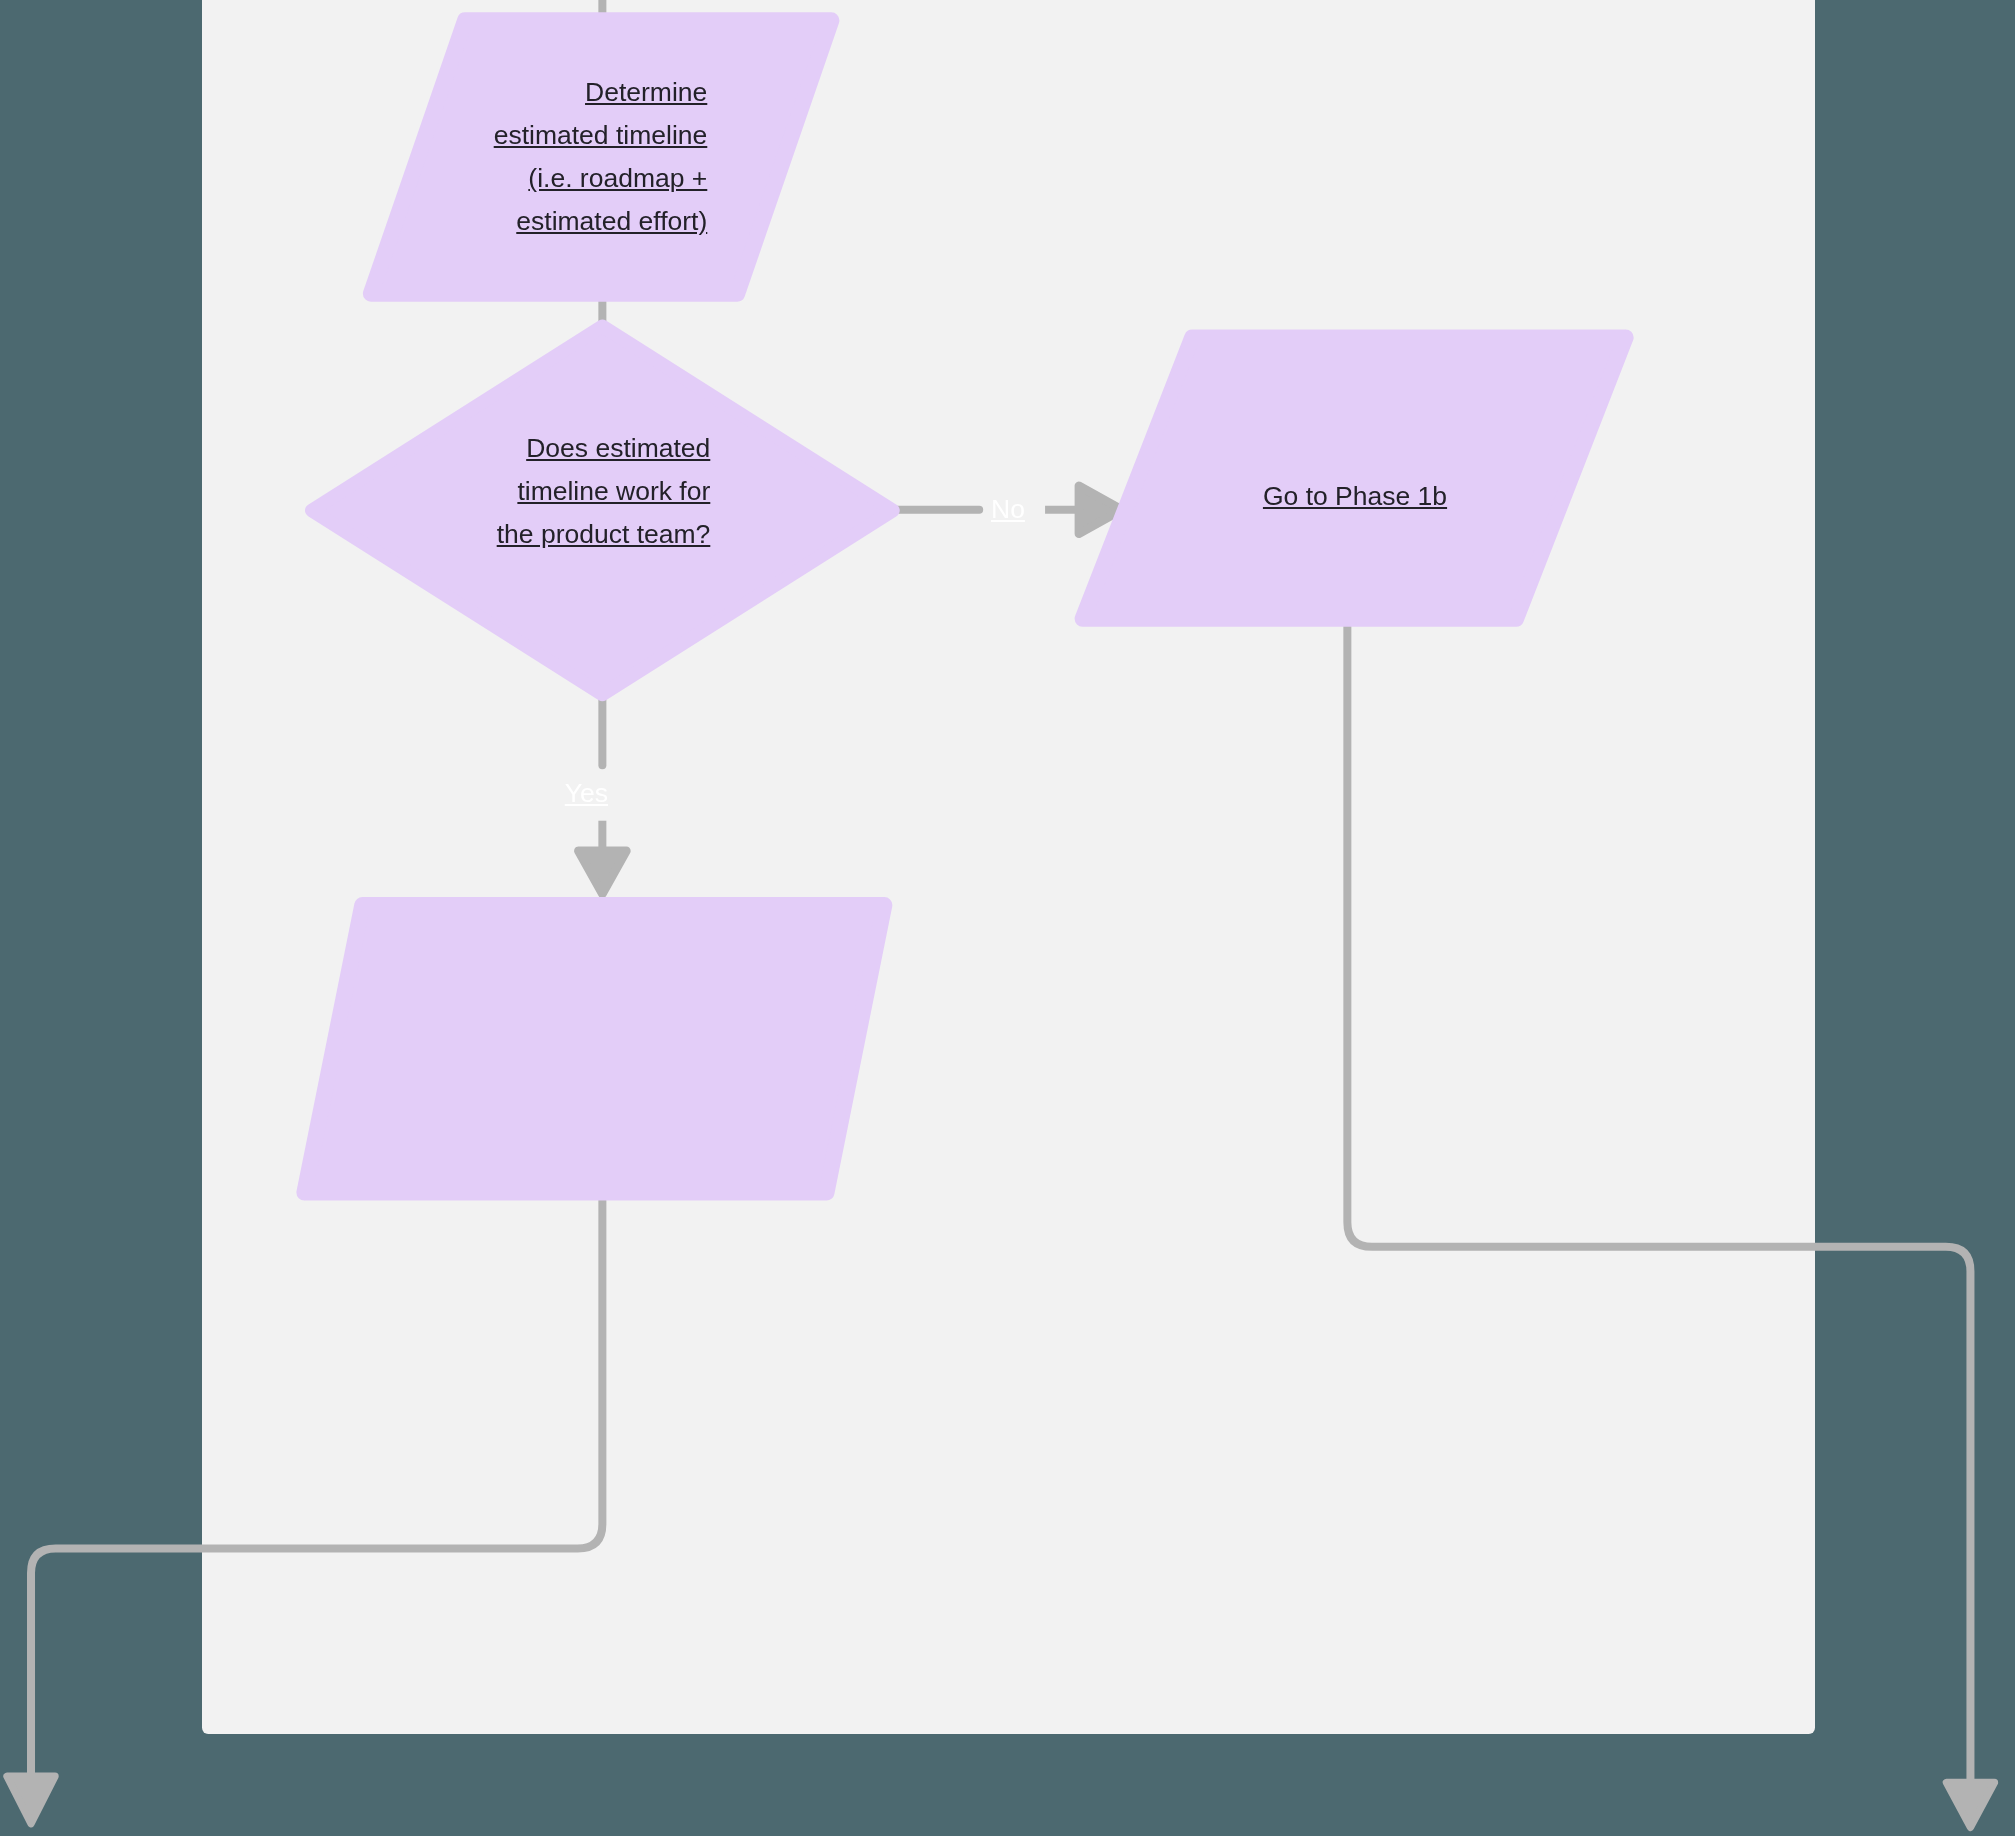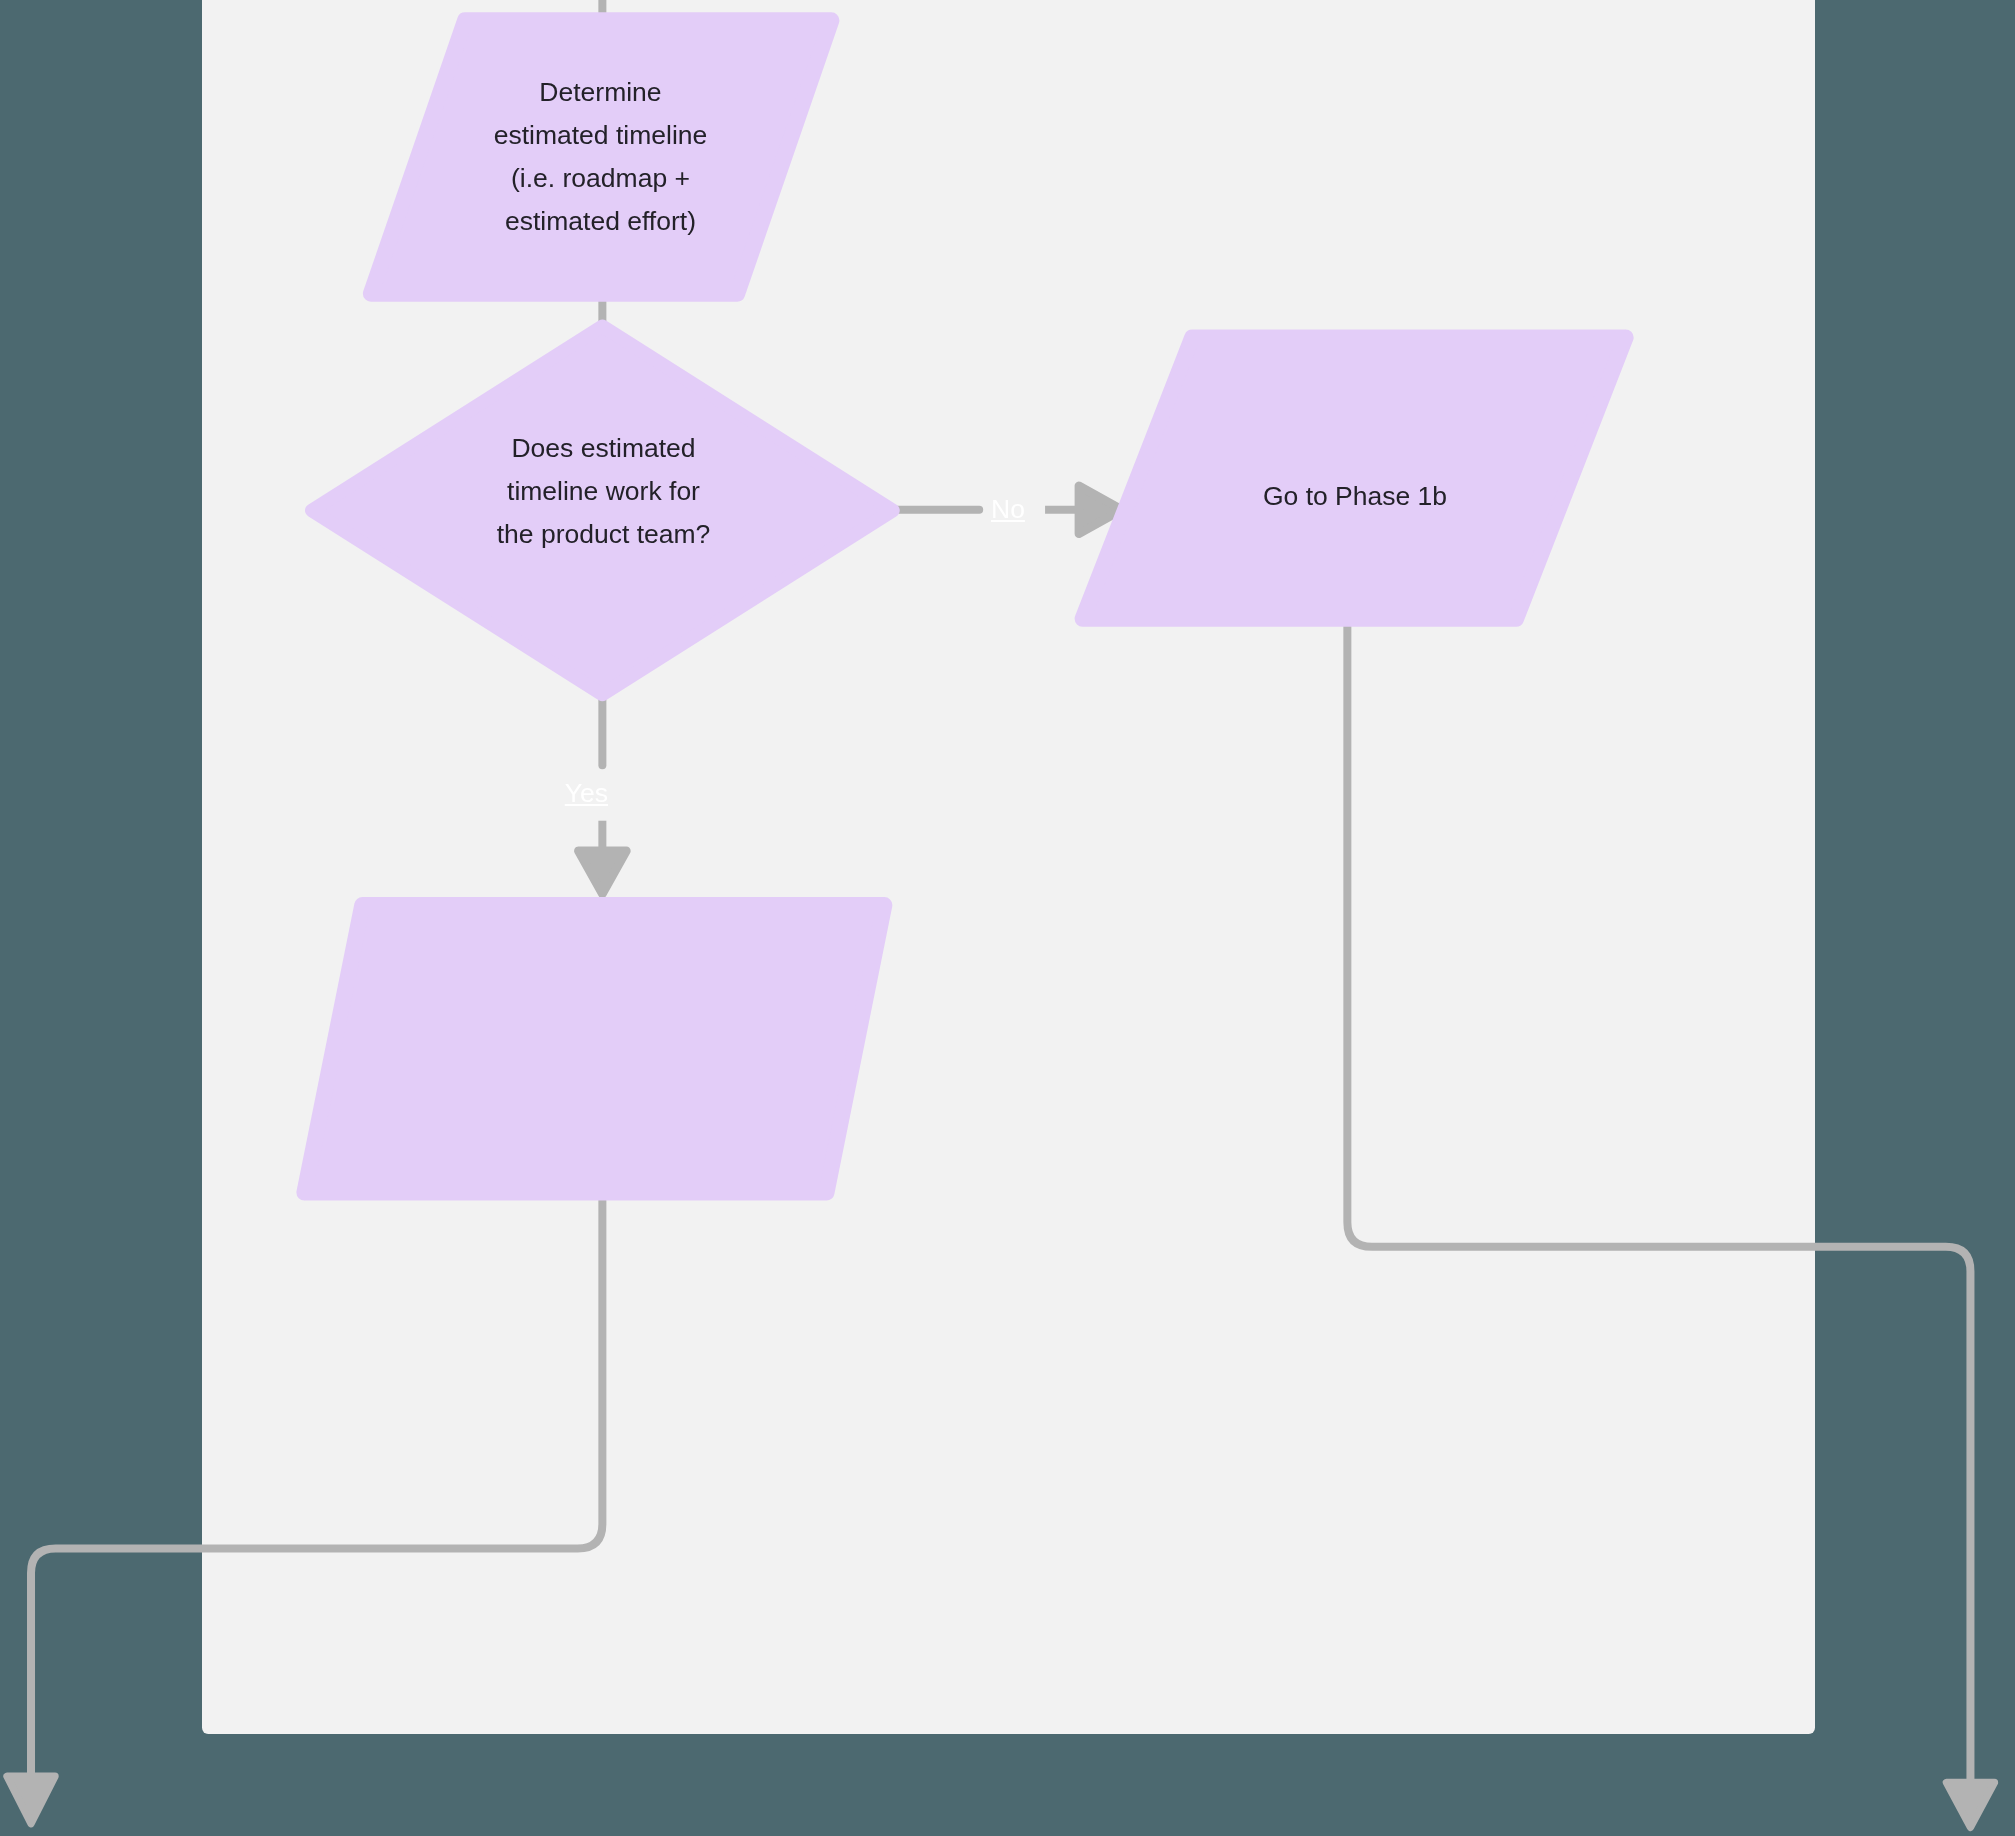--- a/index.html
+++ b/index.html
@@ -29,26 +29,27 @@
     left: 0;
     top: 0;
     width: 2015px;
     height: 1836px;
   }
   .node-label {
     position: absolute;
     display: flex;
     align-items: center;
     justify-content: center;
-    text-align: center;
+    text-align: right;
     color: #232129;
     font-size: 26.5px;
     line-height: 1.62;
     pointer-events: none;
     white-space: pre-line;
+    text-decoration: underline;
   }
   .edge-label {
     position: absolute;
     color: #ffffff;
     font-size: 26.5px;
     line-height: 1;
     text-decoration: underline;
   }
 </style>
 </head>

